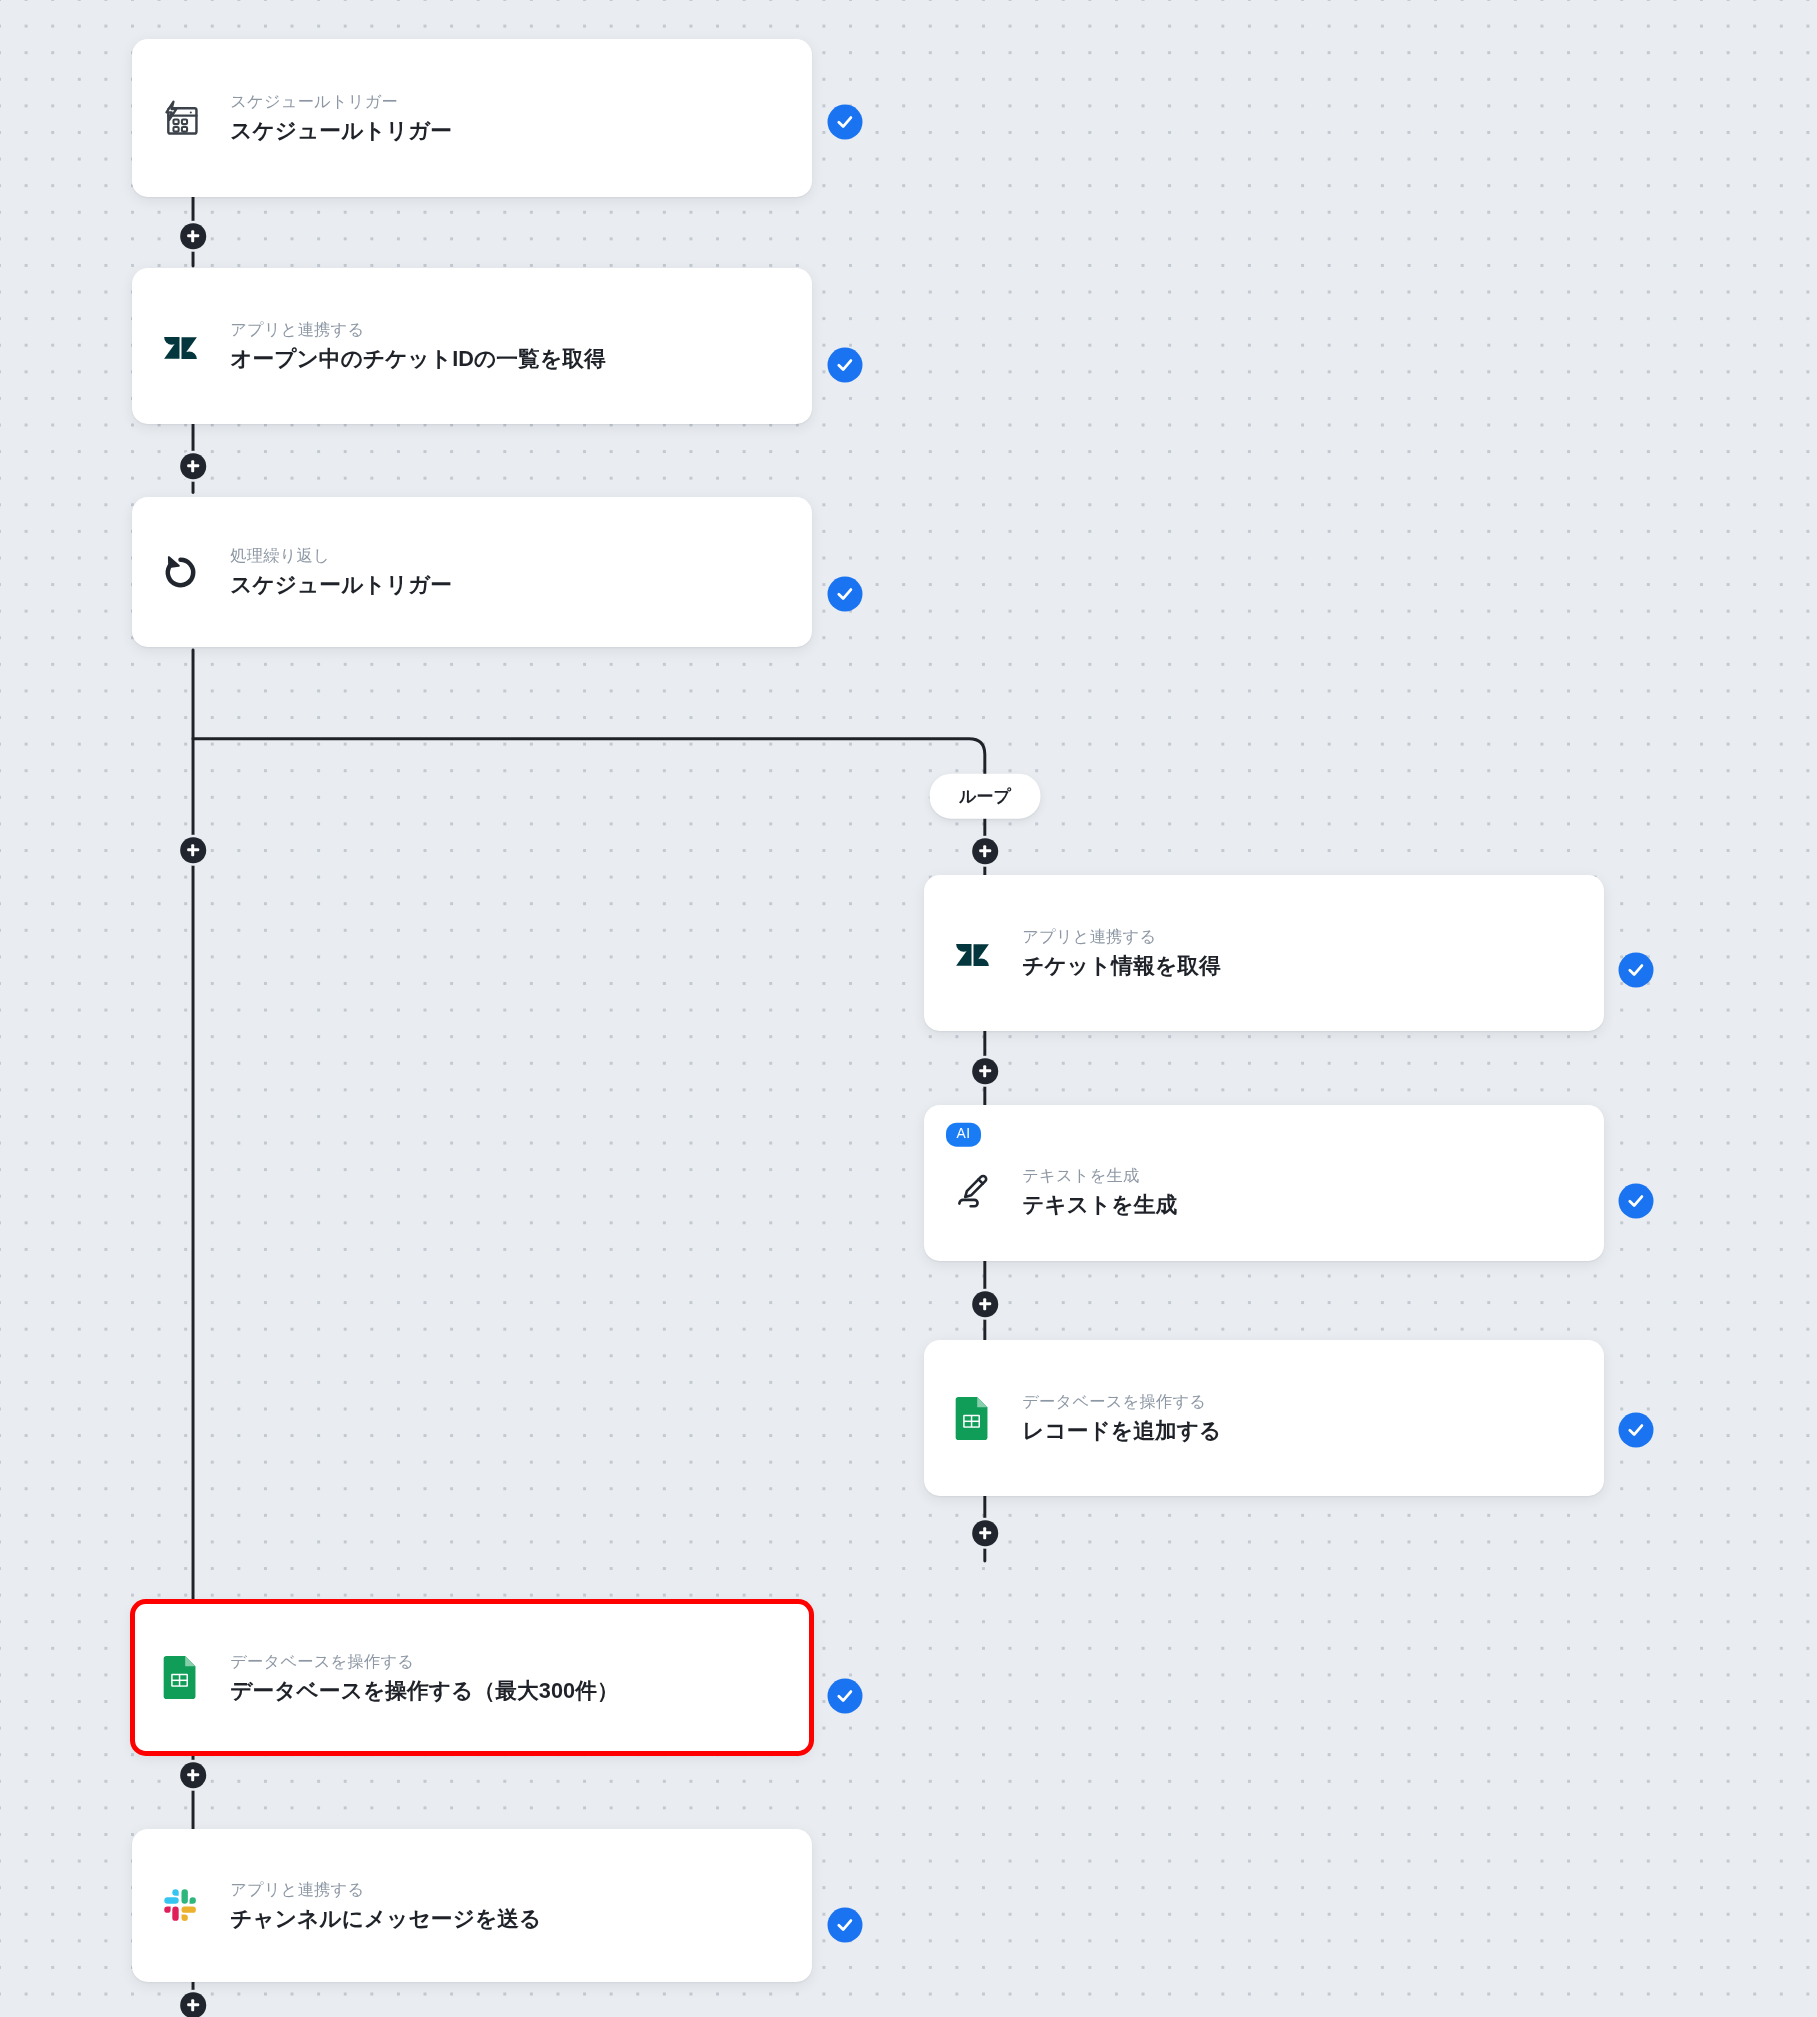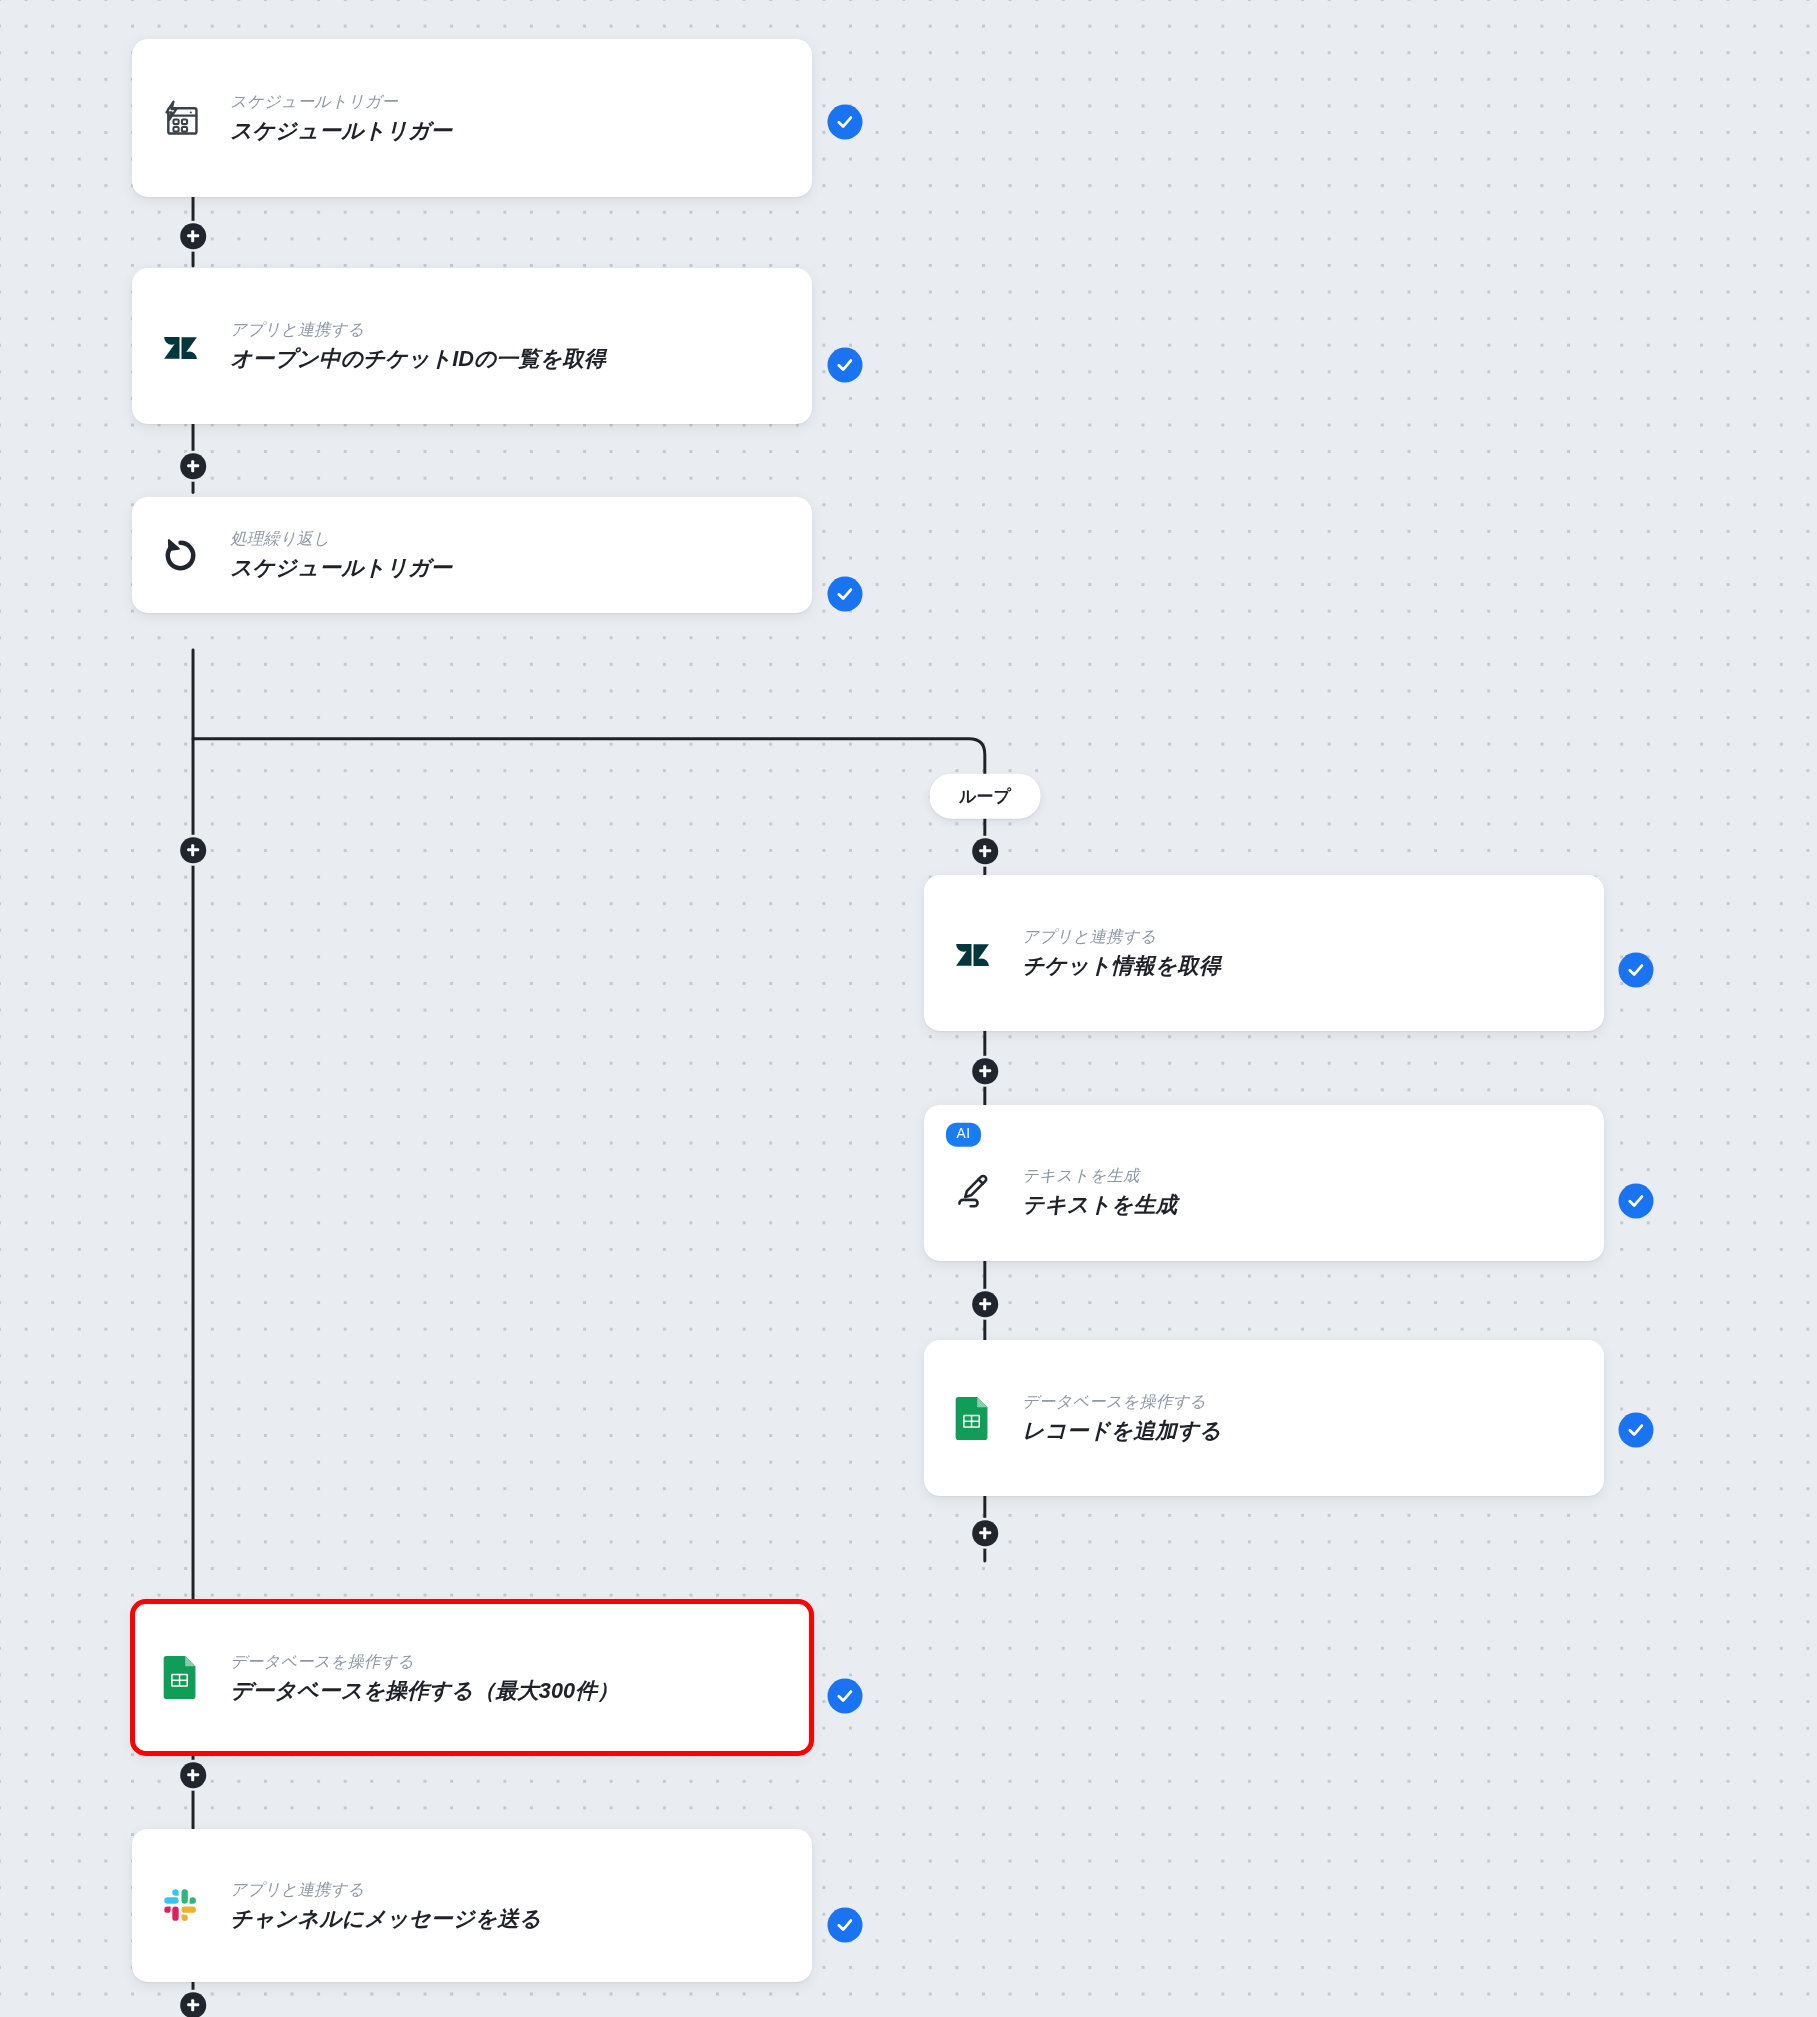--- a/index.html
+++ b/index.html
@@ -86,21 +86,21 @@
 
   .node-icon {
     width: 45px;
     height: 45px;
     flex: 0 0 45px;
     margin-right: 27.6px;
     display: flex;
     align-items: center;
     justify-content: center;
   }
-  .node-text { display: flex; flex-direction: column; justify-content: center; font-style: italic; }
+  .node-text { display: flex; flex-direction: column; justify-content: center; }
   .node-subtitle {
     font-size: 16.3px;
     color: #8e98a5;
     line-height: 1.5;
     letter-spacing: 0.2px;
     white-space: nowrap;
   }
   .node-title {
     font-size: 21.7px;
     font-weight: 700;
@@ -230,21 +230,21 @@
     <span class="node-subtitle">アプリと連携する</span>
     <span class="node-title">オープン中のチケットIDの一覧を取得</span>
   </div>
 </div>
 <div class="status-check" style="left:845px; top:365px;">
   <svg viewBox="0 0 24 24" fill="none" stroke="#ffffff" stroke-width="3.2" stroke-linecap="round" stroke-linejoin="round">
     <path d="M5 12.5 L10 17.5 L19 7"></path>
   </svg>
 </div>
 
-<div class="node-card" style="left:132px; top:497px; width:680px; height:116px;">
+<div class="node-card" style="left:132px; top:497px; width:680px; height:150px;">
   <div class="node-icon">
     <svg viewBox="0 0 44 44" width="43" height="43" fill="none" stroke="#21262e" stroke-width="4.6" stroke-linecap="round">
       <path d="M22 9 a13 13 0 1 1 -11.2 6.4"></path>
       <path d="M10.2 6.4 L10.6 16.2 L20.2 15.1 Z" fill="#21262e" stroke="#21262e" stroke-width="2.2" stroke-linejoin="round"></path>
     </svg>
   </div>
   <div class="node-text">
     <span class="node-subtitle">処理繰り返し</span>
     <span class="node-title">スケジュールトリガー</span>
   </div>

